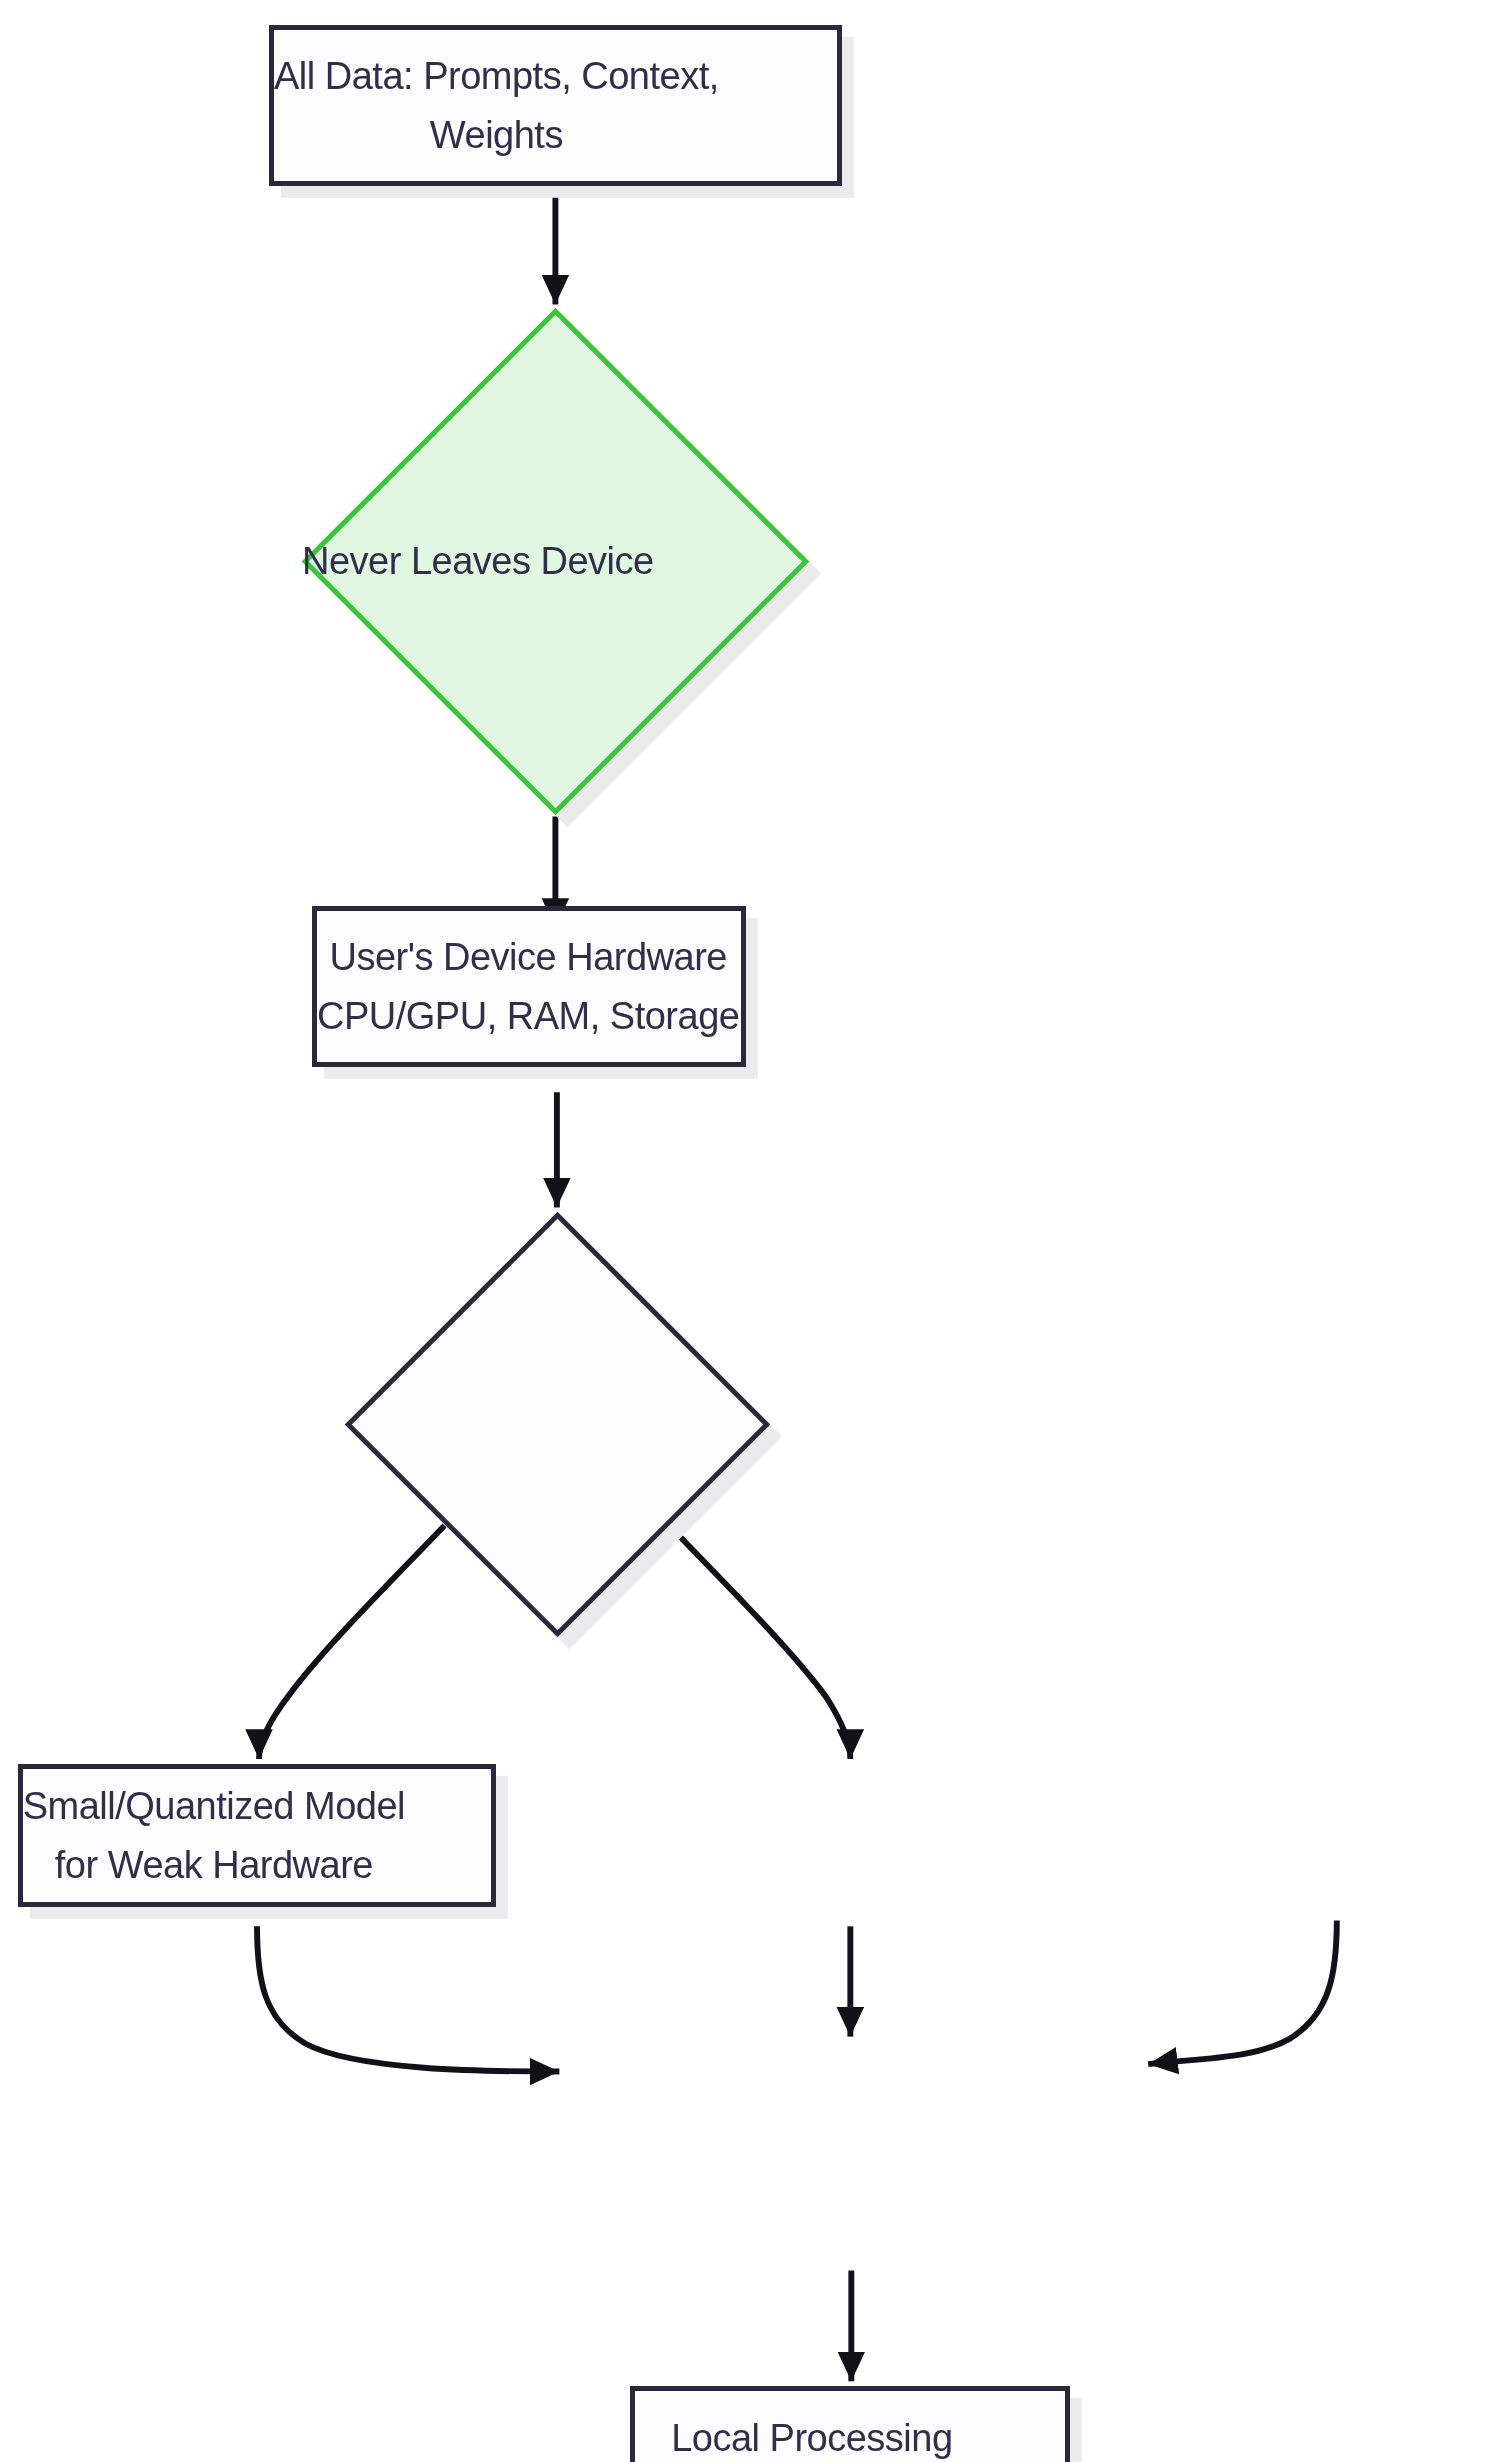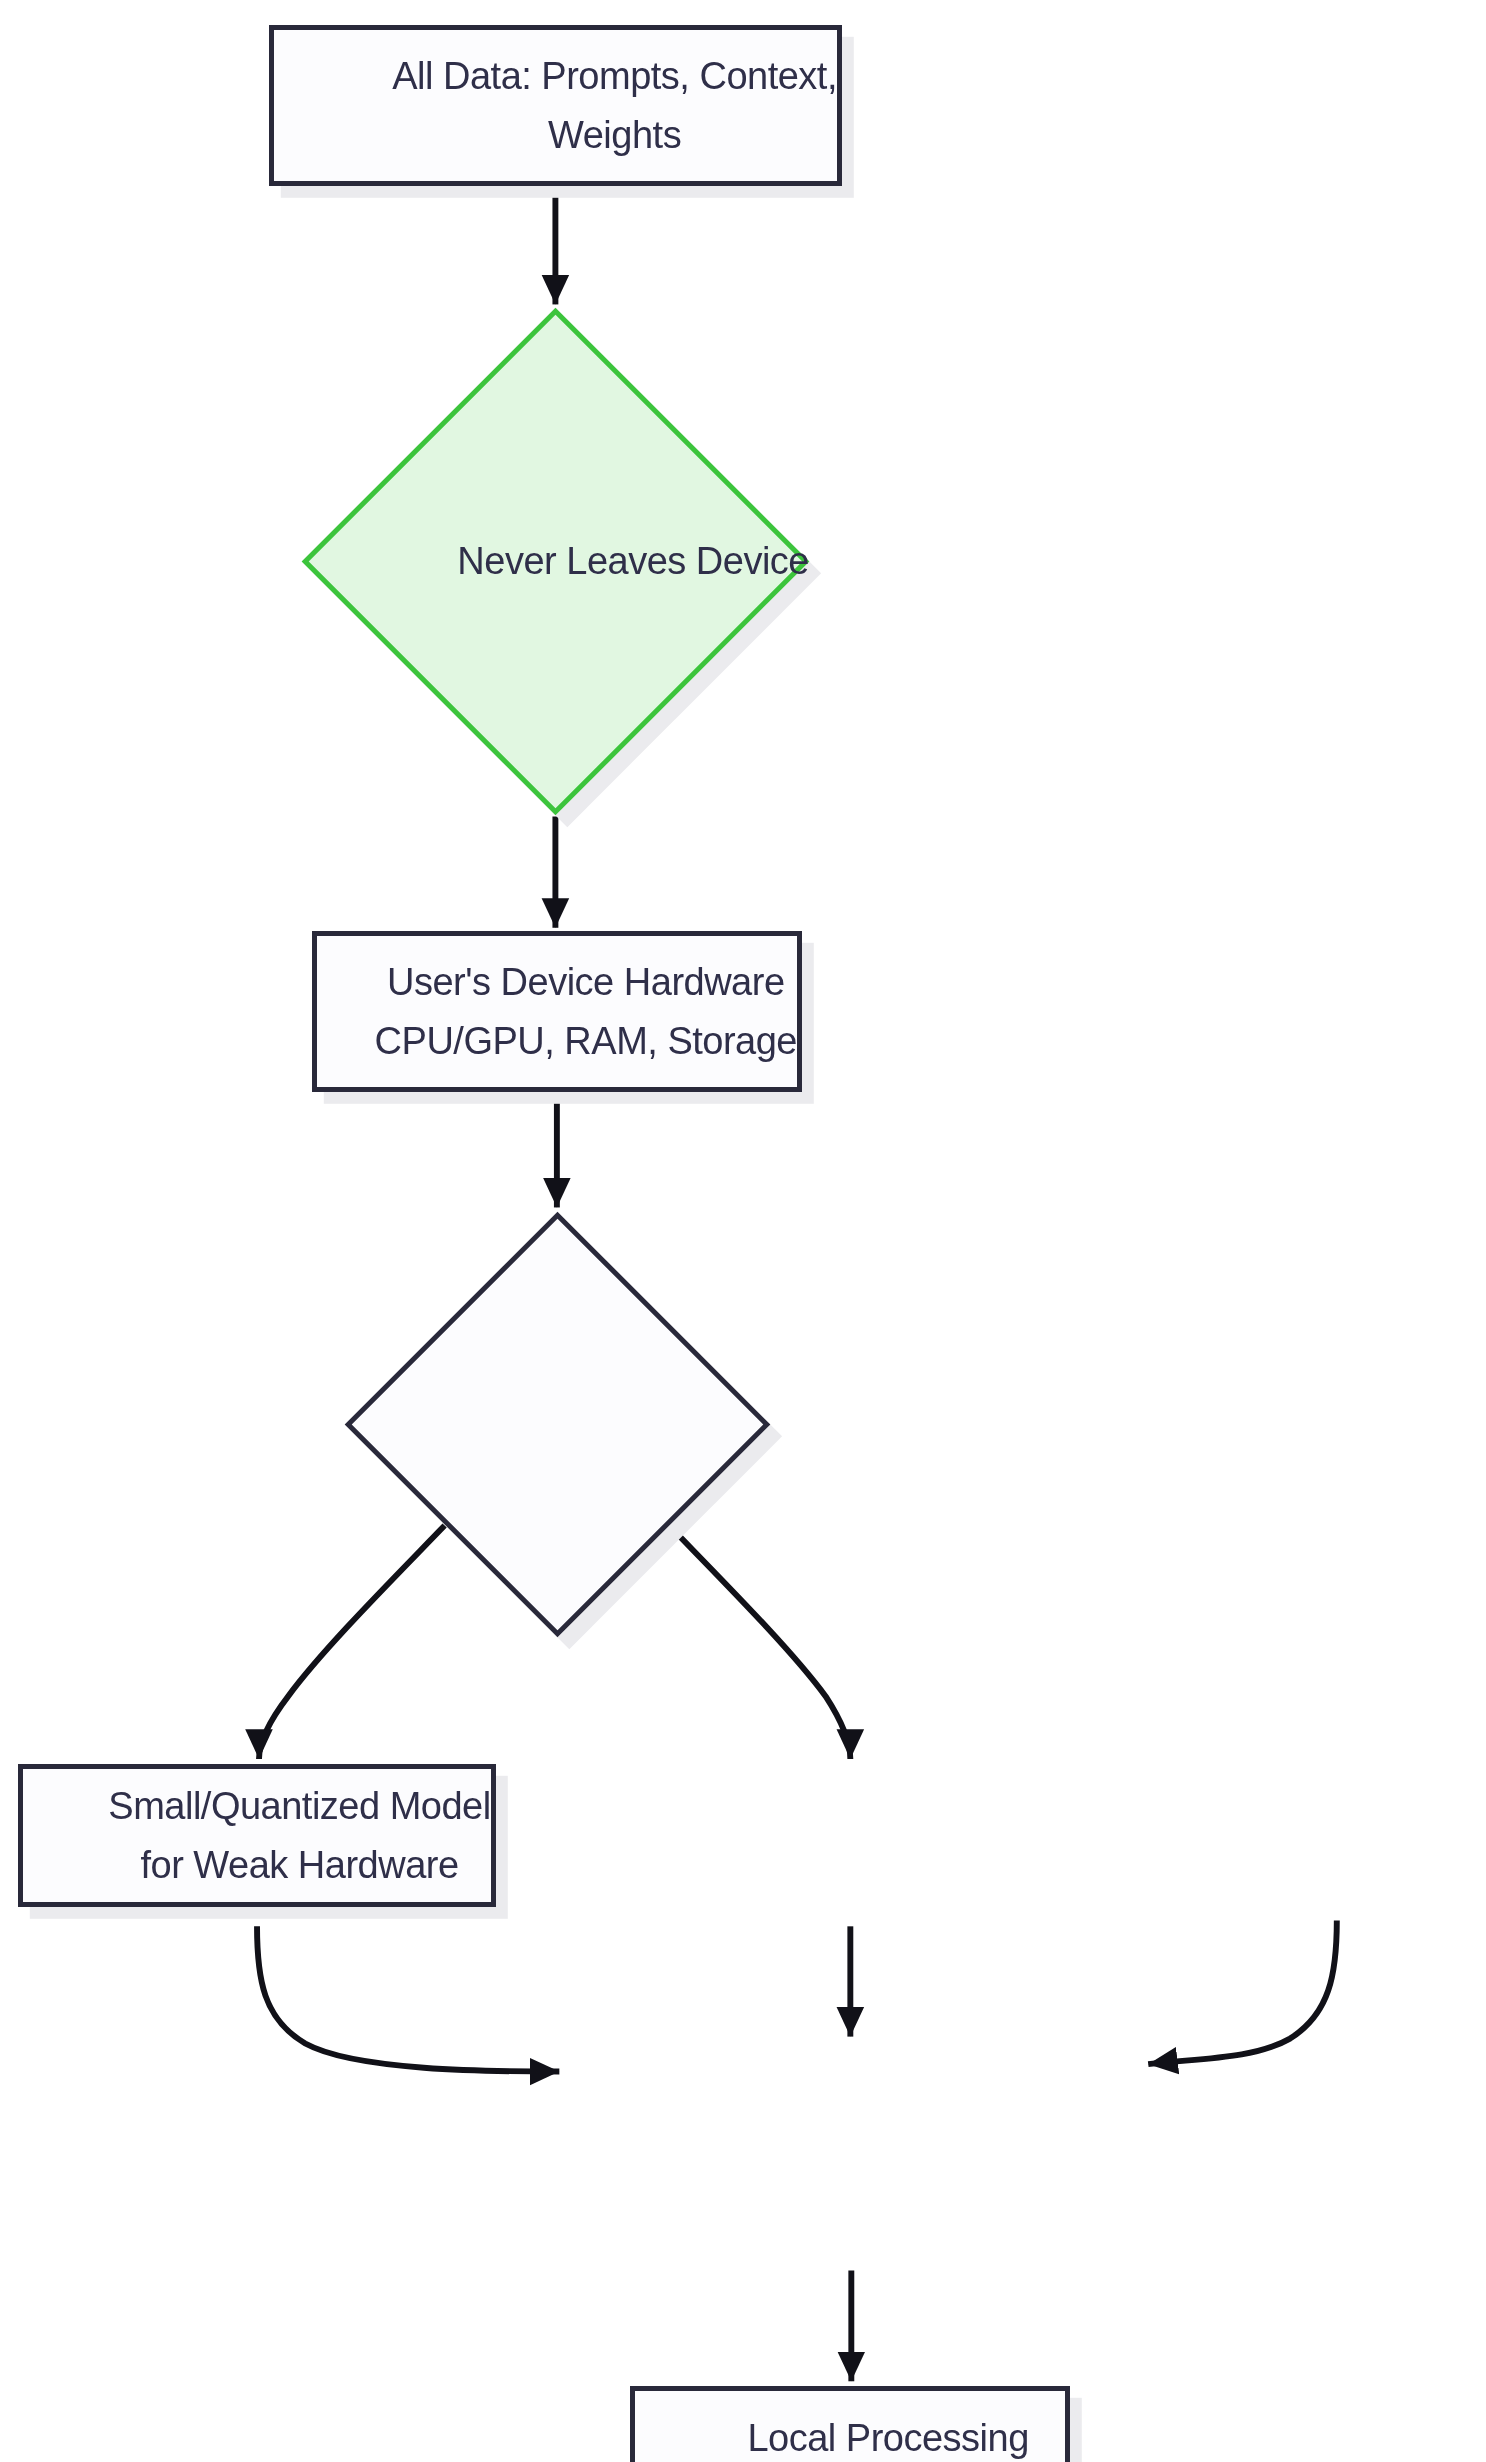--- a/index.html
+++ b/index.html
@@ -29,21 +29,21 @@
     stroke: #111118;
     stroke-width: 12;
     stroke-linecap: butt;
     stroke-linejoin: round;
   }
   .node {
     position: absolute;
     z-index: 2;
     display: flex;
     align-items: center;
-    justify-content: flex-end;
+    justify-content: flex-start;
   }
   .node.rect {
     background: #fcfcfe;
     border: 5.4px solid #29293a;
     box-shadow: 11.8px 11.8px 0 0 #ebebee;
     box-sizing: border-box;
   }
   .diamond-shape {
     position: absolute;
     background: #fcfcfe;
@@ -95,21 +95,21 @@
   <div class="node rect" style="left:269px; top:25px; width:573px; height:161px">
     <div class="label">All Data: Prompts, Context,
 Weights</div>
   </div>
 
   <div class="node" style="left:302px; top:308px; width:507px; height:507px">
     <div class="diamond-shape green" style="left:74px; top:74px; width:359px; height:359px"></div>
     <div class="label">Never Leaves Device</div>
   </div>
 
-  <div class="node rect" style="left:312px; top:931px; width:490px; height:161px">
+  <div class="node rect" style="left:312px; top:906px; width:434px; height:161px">
     <div class="label">User's Device Hardware
 CPU/GPU, RAM, Storage</div>
   </div>
 
   <div class="node" style="left:344px; top:1211px; width:426px; height:426px">
     <div class="diamond-shape" style="left:63px; top:63px; width:301px; height:301px"></div>
   </div>
 
   <div class="node rect" style="left:17.7px; top:1764px; width:478px; height:143px">
     <div class="label">Small/Quantized Model

